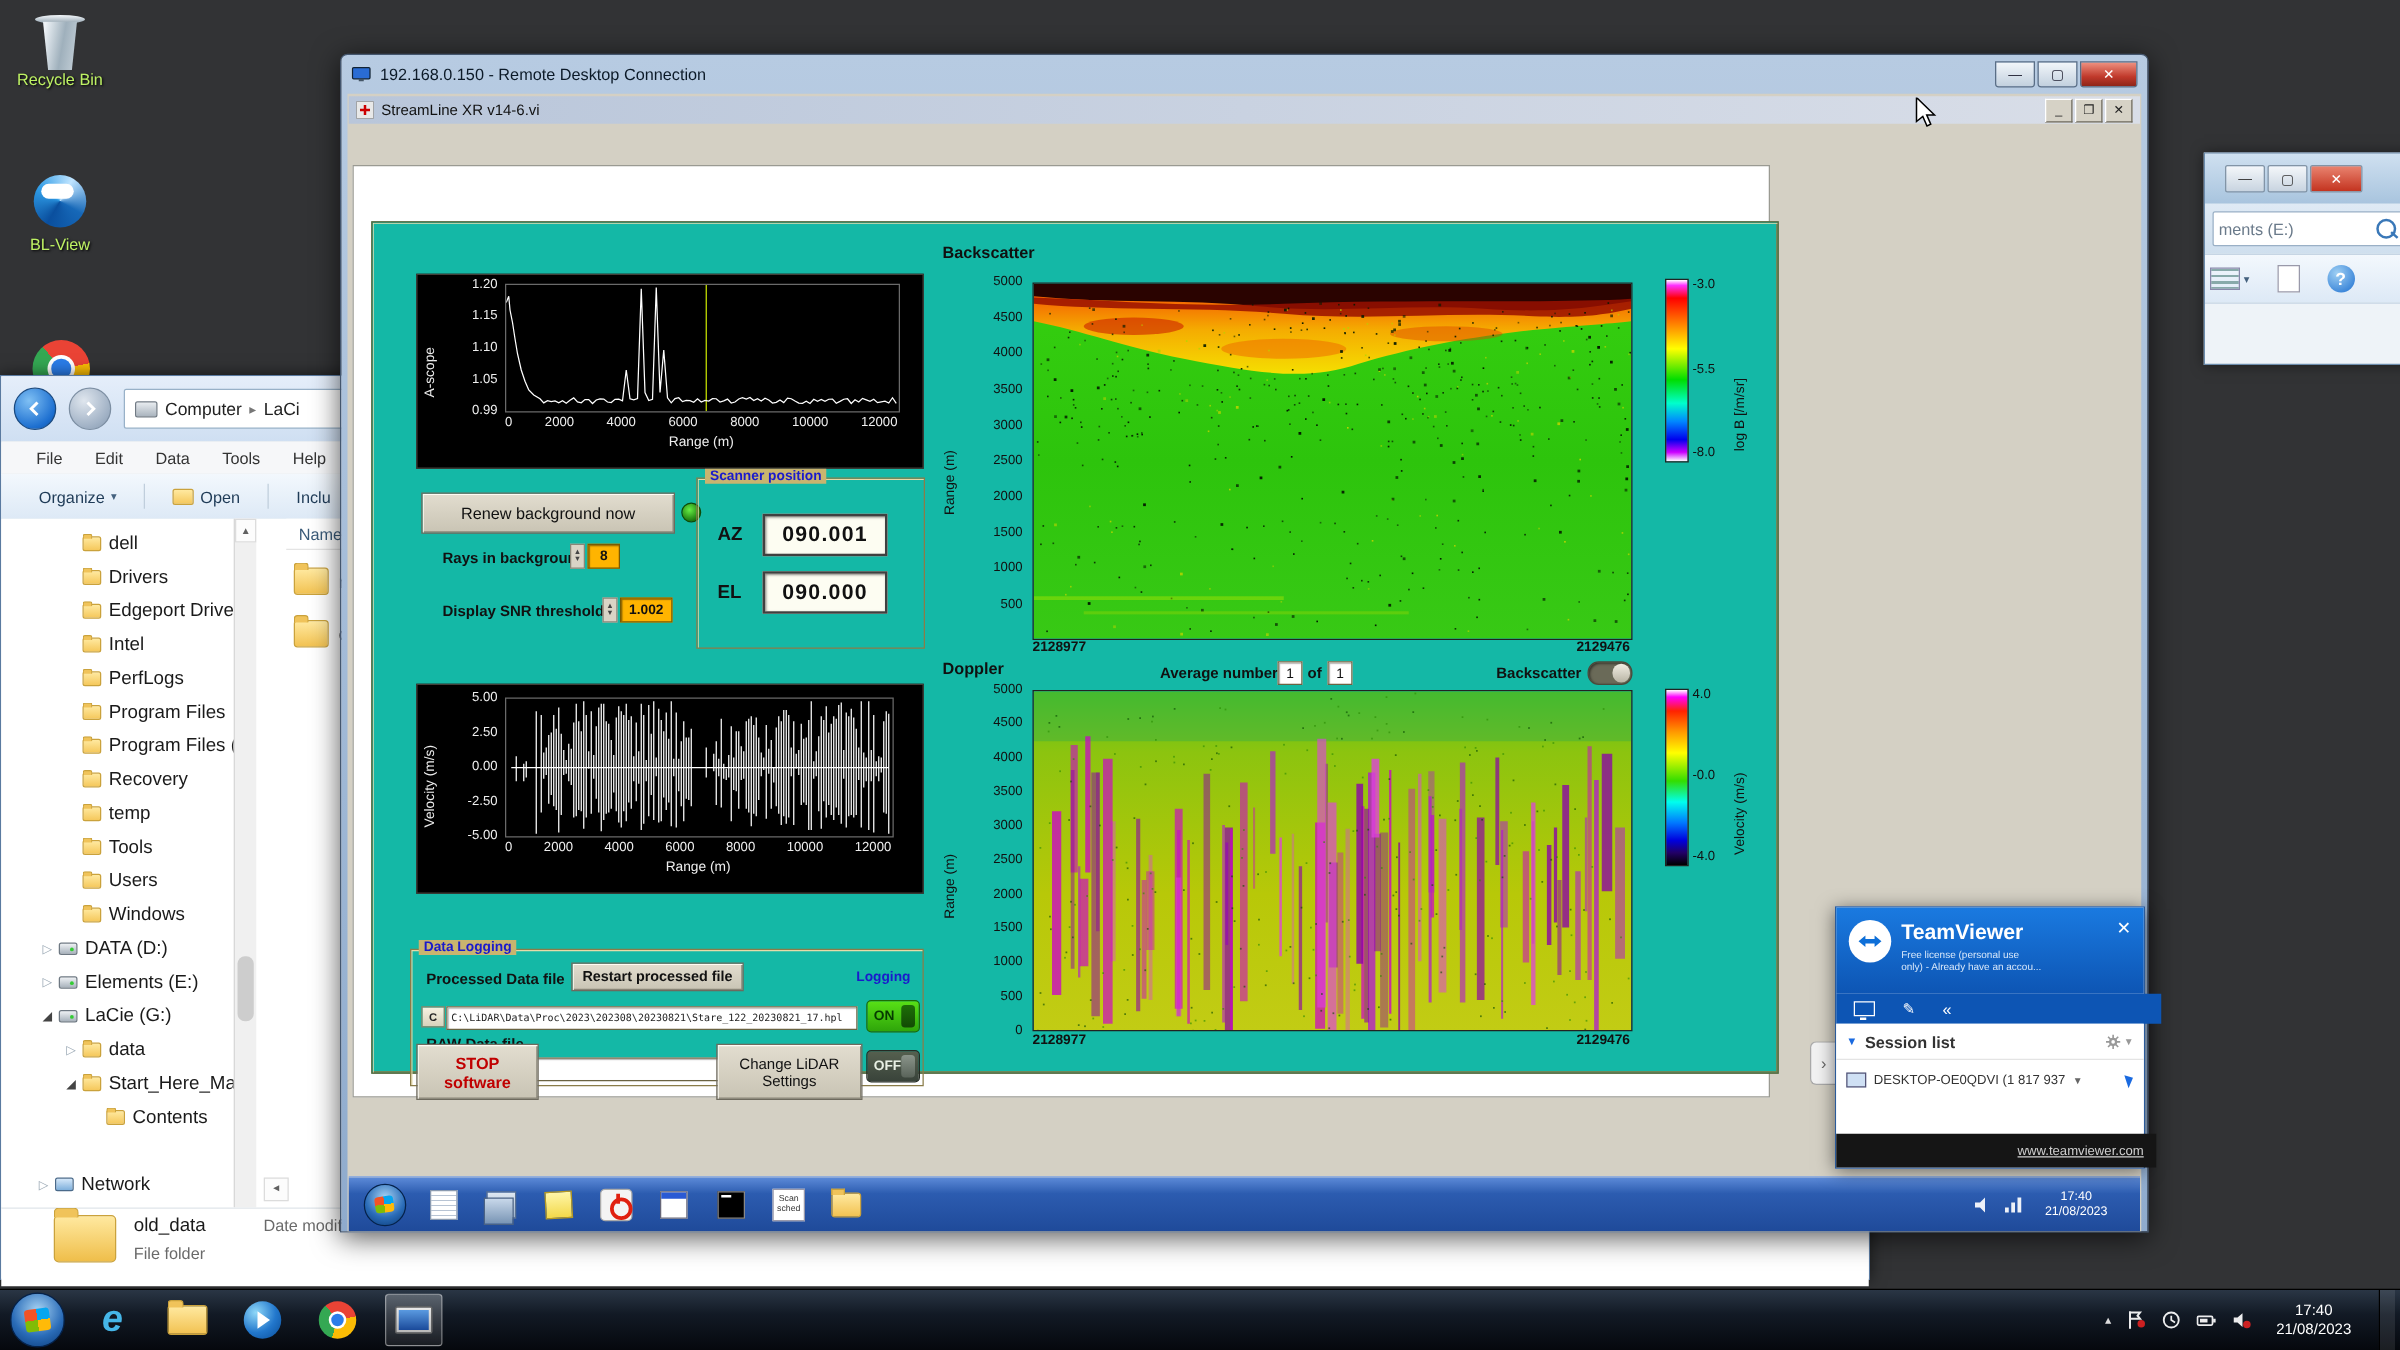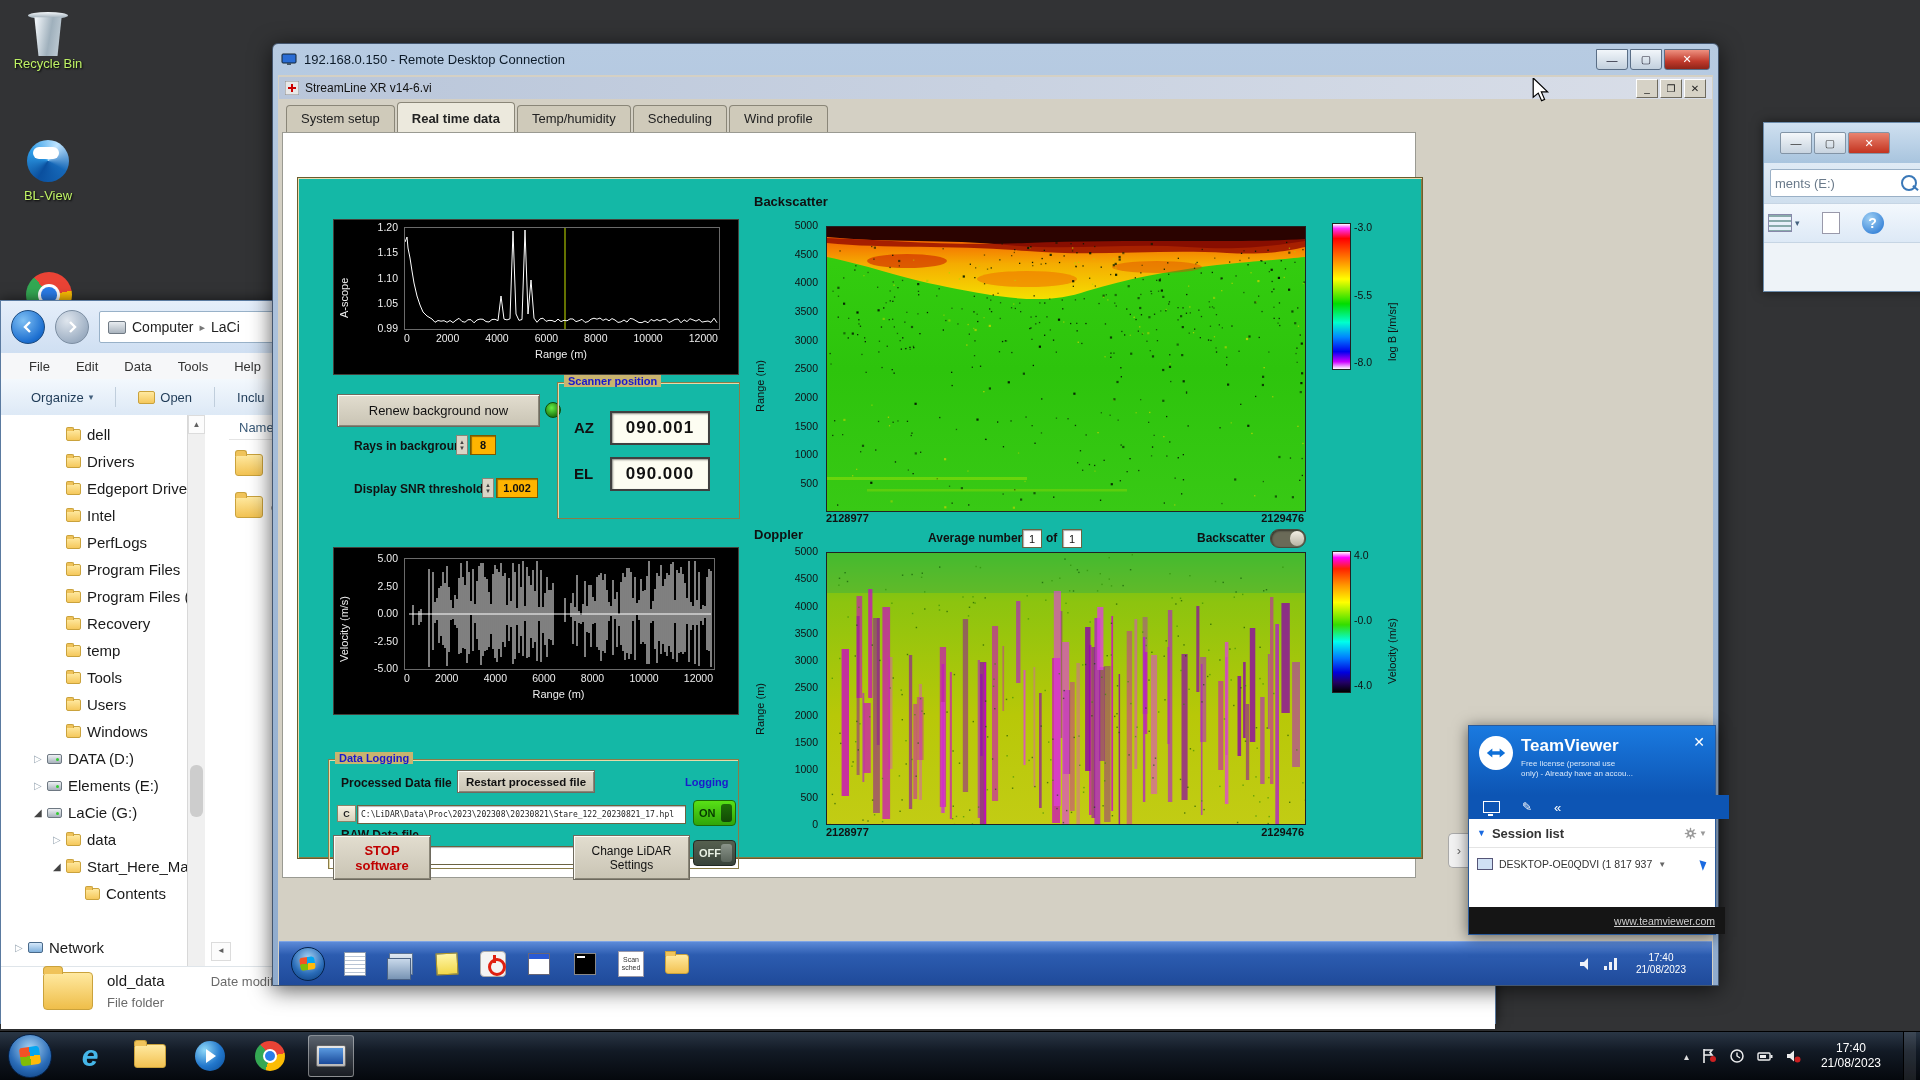--- a/index.html
+++ b/index.html
@@ -34,21 +34,21 @@
     background:linear-gradient(#f3f8fd,#dde9f6);border-bottom:1px solid #c6d5e4;display:flex;align-items:center;
     font-size:13px;color:#1f3b57;padding-left:22px;gap:14px;}
   .tb-item{display:flex;align-items:center;gap:5px;padding:4px 8px;border-radius:2px;}
   .tb-sep{width:1px;height:20px;background:#c0cedc;}
   .caret{font-size:9px;color:#44617e;}
   .tb-folder-ic{width:15px;height:11px;background:linear-gradient(#ffe9a0,#f5c85c);border:1px solid #caa23c;border-radius:2px;}
   .ex-body{position:absolute;left:0;top:114px;width:100%;height:551px;background:#fff;}
   .tree{position:absolute;left:0;top:0;width:186px;height:100%;padding-top:6px;overflow:hidden;}
   .tree-item{display:flex;align-items:center;height:27px;font-size:15px;color:#1a1a1a;
     padding-left:calc(14px + var(--indent,0)*19px);white-space:nowrap;}
-  .tree-item.gap{margin-top:27px;}
+  .tree-item.gap{margin-top:27px;margin-left:16px;}
   .expander{width:13px;flex:none;font-size:10px;color:#9aa8b4;}
   .x-collapsed .expander::before{content:"▷";}
   .x-expanded .expander::before{content:"◢";color:#444;}
   .ticon{width:15px;height:12px;margin-right:6px;position:relative;flex:none;box-sizing:border-box;
     background:linear-gradient(#ffe9a0,#f5c85c);border:1px solid #caa23c;border-radius:2px;}
   .ticon::before{content:"";position:absolute;top:-3px;left:-1px;width:6px;height:3px;background:#f0c35a;
     border:1px solid #caa23c;border-bottom:none;border-radius:2px 2px 0 0;}
   .t-drive .ticon{background:linear-gradient(#eef1f4,#a8b2bc);border-color:#6e7882;height:10px;}
   .t-drive .ticon::before{display:none;}
   .t-drive .ticon::after{content:"";position:absolute;right:2px;bottom:2px;width:3px;height:3px;background:#3c3;border-radius:50%;}
@@ -491,28 +491,20 @@
         <rect width="14" height="14" fill="#e8e8e8" stroke="#888"></rect>
           <path d="M3,7 h8 M7,3 v8" stroke="#c00" stroke-width="2"></path>
       </svg>
       <span class="app-title">StreamLine XR v14-6.vi</span>
       <span class="capbtns">
         <span class="cb">_</span>
         <span class="cb">❐</span>
         <span class="cb">✕</span>
       </span>
     </div>
-    <div class="tabbar">
-
-    <div class="tab"><span>System setup</span></div>
-        <div class="tab active"><span>Real time data</span></div>
-        <div class="tab"><span>Temp/humidity</span></div>
-        <div class="tab"><span>Scheduling</span></div>
-        <div class="tab"><span>Wind profile</span></div>
-      </div>
 
     <div class="content">
       <div class="tan">
 
         <div class="ptitle" style="left:456px;top:16px;">Backscatter</div>
         <div class="ptitle" style="left:456px;top:349px;">Doppler</div>
 
         <div class="scope" style="left:35px;top:41px;width:404px;height:154px;">
           <div class="rotl" style="left:4px;top:28px;height:70px;">A-scope</div>
           <div class="yticks" style="left:26px;top:1px;width:38px;height:113px;">

